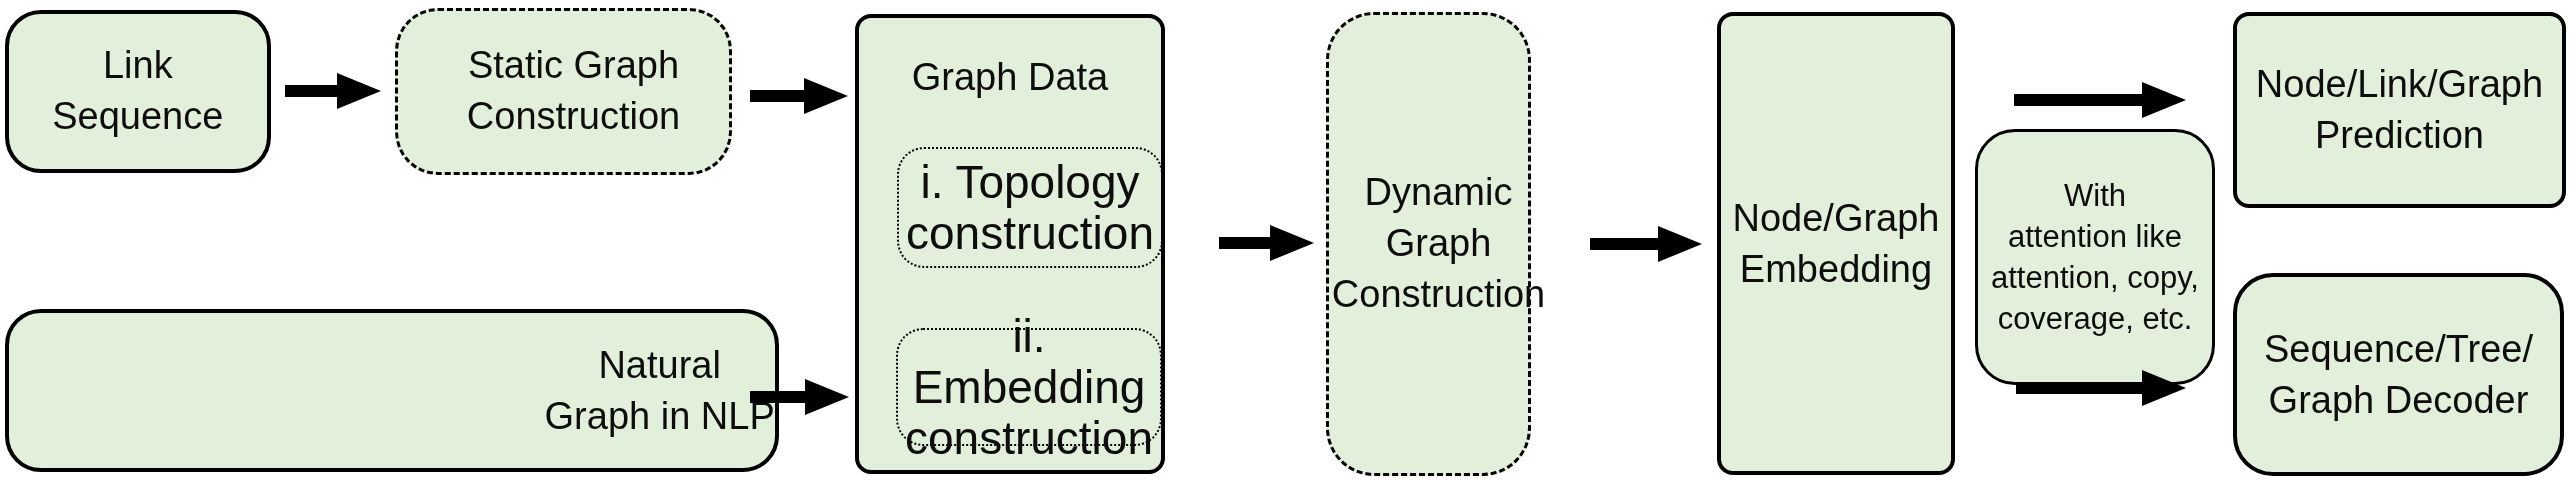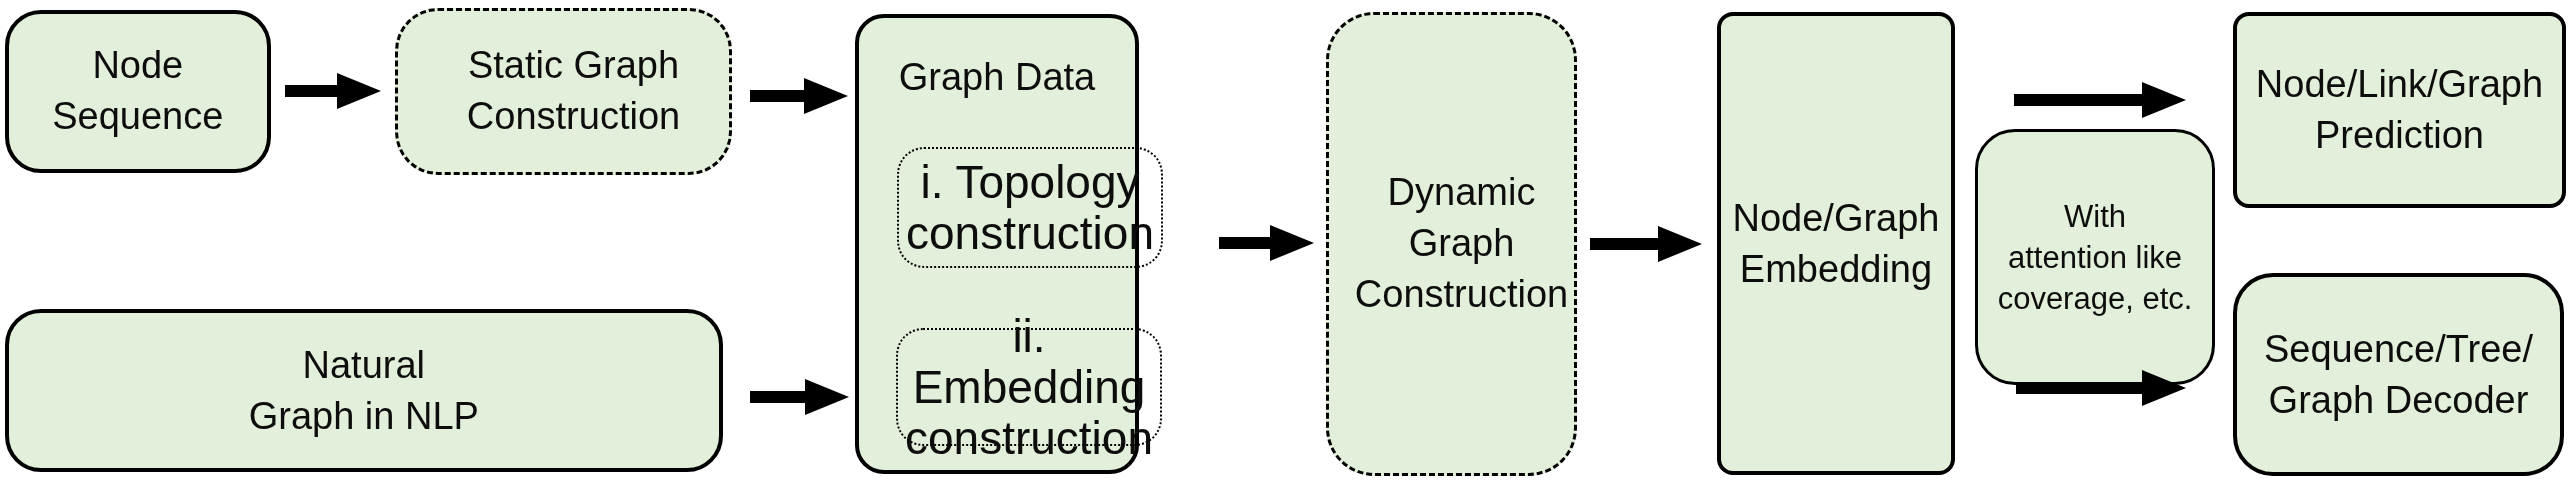--- a/index.html
+++ b/index.html
@@ -52,66 +52,66 @@
     border-bottom: 18px solid transparent;
   }
 </style>
 </head>
 <body>
 
 <div class="canvas">
 
   <div class="box" style="left:4.8px; top:9.6px; width:266px; height:163px; border-radius:36px;">
     <div class="lines">
-      <span>Node</span>
+      <span>Link</span>
       <span>Sequence</span>
     </div>
   </div>
 
   <div class="arrow" style="left:285px; top:85px; width:52px;"></div>
 
   <div class="box dashed" style="left:395px; top:7.7px; width:337px; height:167px; border-radius:43px;">
     <div class="lines">
       <span>Static Graph</span>
       <span>Construction</span>
     </div>
   </div>
 
   <div class="arrow" style="left:750px; top:90px; width:54px;"></div>
 
-  <div class="box" style="left:4.8px; top:309px; width:718px; height:163px; border-radius:36px;">
+  <div class="box" style="left:4.8px; top:309px; width:774px; height:163px; border-radius:36px;justify-content:flex-end;">
     <div class="lines">
       <span>Natural</span>
       <span>Graph in NLP</span>
     </div>
   </div>
 
   <div class="arrow" style="left:750px; top:391px; width:55px;"></div>
 
-  <div class="box container" style="left:855px; top:14.4px; width:284px; height:460px; border-radius:29px;">
+  <div class="box container" style="left:855px; top:14.4px; width:310px; height:460px; border-radius:16px;">
     <div class="gd-title">Graph Data</div>
 
     <div class="box dotted" style="left:38px; top:129px; width:266px; height:121px; border-radius:27px;">
       <div class="lines">
         <span>i. Topology</span>
         <span>construction</span>
       </div>
     </div>
 
     <div class="box dotted" style="left:37px; top:310px; width:266px; height:118px; border-radius:27px;">
       <div class="lines">
         <span>ii. Embedding</span>
         <span>construction</span>
       </div>
     </div>
   </div>
 
   <div class="arrow" style="left:1219px; top:237px; width:51px;"></div>
 
-  <div class="box dashed" style="left:1326px; top:11.5px; width:251px; height:464px; border-radius:48px;">
+  <div class="box dashed" style="left:1326px; top:11.5px; width:205px; height:464px; border-radius:48px;">
     <div class="lines">
       <span>Dynamic</span>
       <span>Graph</span>
       <span>Construction</span>
     </div>
   </div>
 
   <div class="arrow" style="left:1590px; top:238px; width:68px;"></div>
 
   <div class="box" style="left:1717px; top:12.4px; width:238px; height:463px; border-radius:16px;">
@@ -120,20 +120,21 @@
       <span>Embedding</span>
     </div>
   </div>
 
   <div class="arrow" style="left:2014px; top:94px; width:128px;"></div>
 
   <div class="box with-box" style="left:1975px; top:129px; width:240px; height:256px; border-width:3.8px; border-radius:40px;">
     <div class="lines">
       <span>With</span>
       <span>attention like</span>
+      <span>attention, copy,</span>
       <span>coverage, etc.</span>
     </div>
   </div>
 
   <div class="arrow" style="left:2016px; top:382px; width:126px;"></div>
 
   <div class="box" style="left:2233px; top:12.4px; width:333px; height:196px; border-radius:16px;">
     <div class="lines">
       <span>Node/Link/Graph</span>
       <span>Prediction</span>

